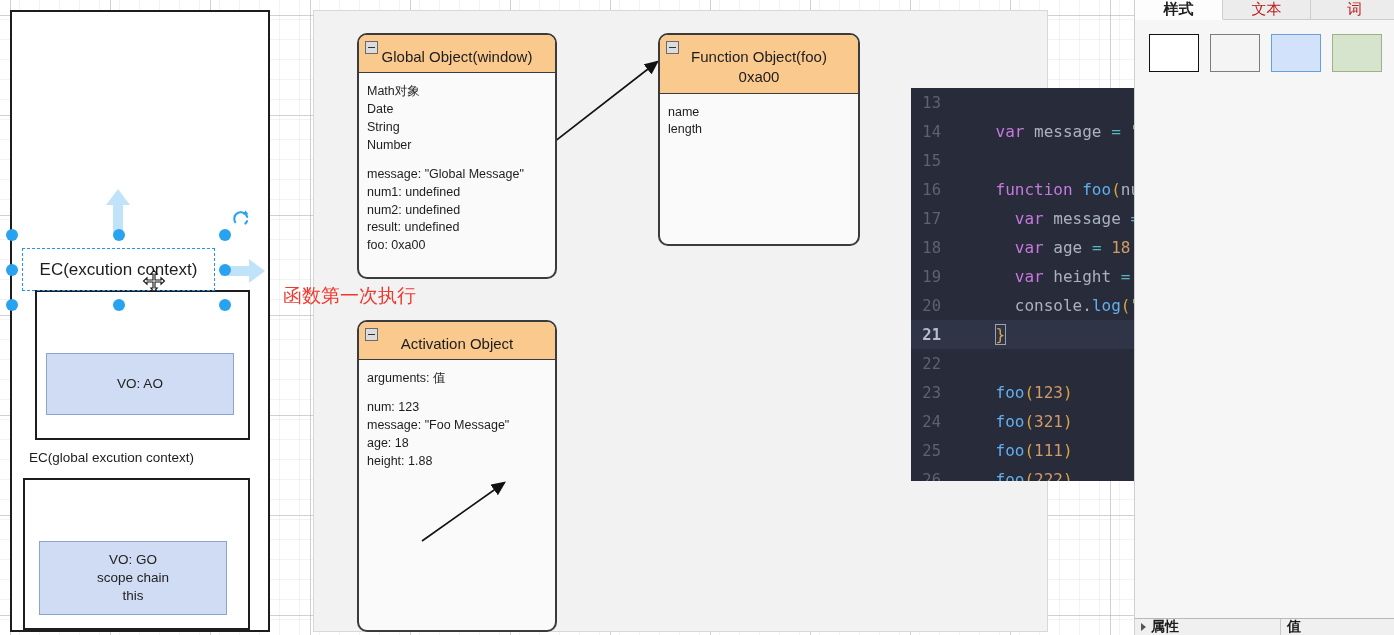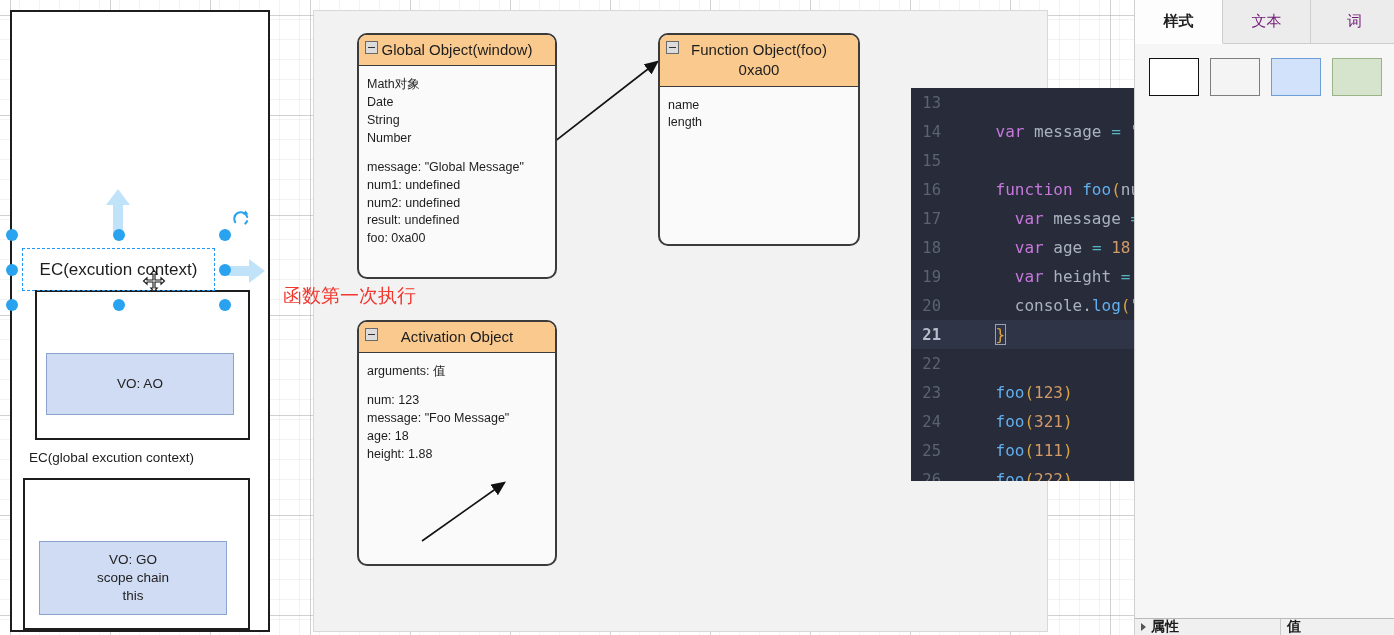--- a/index.html
+++ b/index.html
@@ -80,21 +80,21 @@
     border: 2px solid #3b3b3b;
     border-radius: 10px;
     background: #fafafa;
     overflow: hidden;
   }
   .uml-head {
     background: #fac98e;
     border-bottom: 1.5px solid #3b3b3b;
     text-align: center;
     font-size: 15px; color: #1d1d1d;
-    padding: 5px 4px 5px 4px;
+    padding: 12px 4px 5px 4px;
     line-height: 1.35;
     position: relative;
   }
   .collapse-icon {
     position: absolute; left: 6px; top: 6px;
     width: 13px; height: 13px;
     background: #dcdcdc; border: 1px solid #6a6a6a;
     display: flex; align-items: center; justify-content: center;
   }
   .collapse-icon::after {
@@ -137,25 +137,25 @@
   .pun  { color: #abb2bf; }
   .cursor-brace { outline: 1px solid #9aa2b1; }
 
   
   .right-panel {
     position: absolute; left: 1134px; top: 0;
     width: 260px; height: 635px;
     background: #f6f6f6;
     border-left: 1px solid #cfcfcf;
   }
-  .tabs { display: flex; height: 44px; background: #e8e8e8; }
+  .tabs { display: flex; height: 20px; background: #e8e8e8; }
   .tab {
     flex: none; width: 88px;
     display: flex; align-items: center; justify-content: center;
-    font-size: 15px; color: #701a75;
+    font-size: 15px; color: #b91c1c;
     border-right: 1px solid #cdcdcd; border-bottom: 1px solid #cdcdcd;
     background: #ececec;
   }
   .tab.active { background: #fdfdfd; border-bottom-color: #fdfdfd; font-weight: bold; color: #222; }
   .swatch-row { display: flex; gap: 11px; padding: 14px 10px 12px 14px; }
   .swatch { width: 50px; height: 38px; }
   .panel-buttons { position: absolute; left: 10px; top: 495px; width: 244px; }
   .btn-row { display: flex; gap: 8px; margin-bottom: 7px; }
   .pbtn {
     flex: 1; height: 28px;
@@ -268,21 +268,21 @@
       <span class="collapse-icon"></span>
       <span>Function Object(foo)</span>
       <div>0xa00</div>
     </div>
     <div class="uml-body">
       <div>name</div>
       <div>length</div>
     </div>
   </div>
 
-  <div class="uml-box" style="left:357px; top:320px; width:200px; height:246px;">
+  <div class="uml-box" style="left:357px; top:320px; width:200px; height:312px;">
     <div class="uml-head">
       <span class="collapse-icon"></span>
       <span>Activation Object</span>
     </div>
     <div class="uml-body">
       <div>arguments: 值</div>
       <div class="blank"></div>
       <div>num: 123</div>
       <div>message: "Foo Message"</div>
       <div>age: 18</div>

